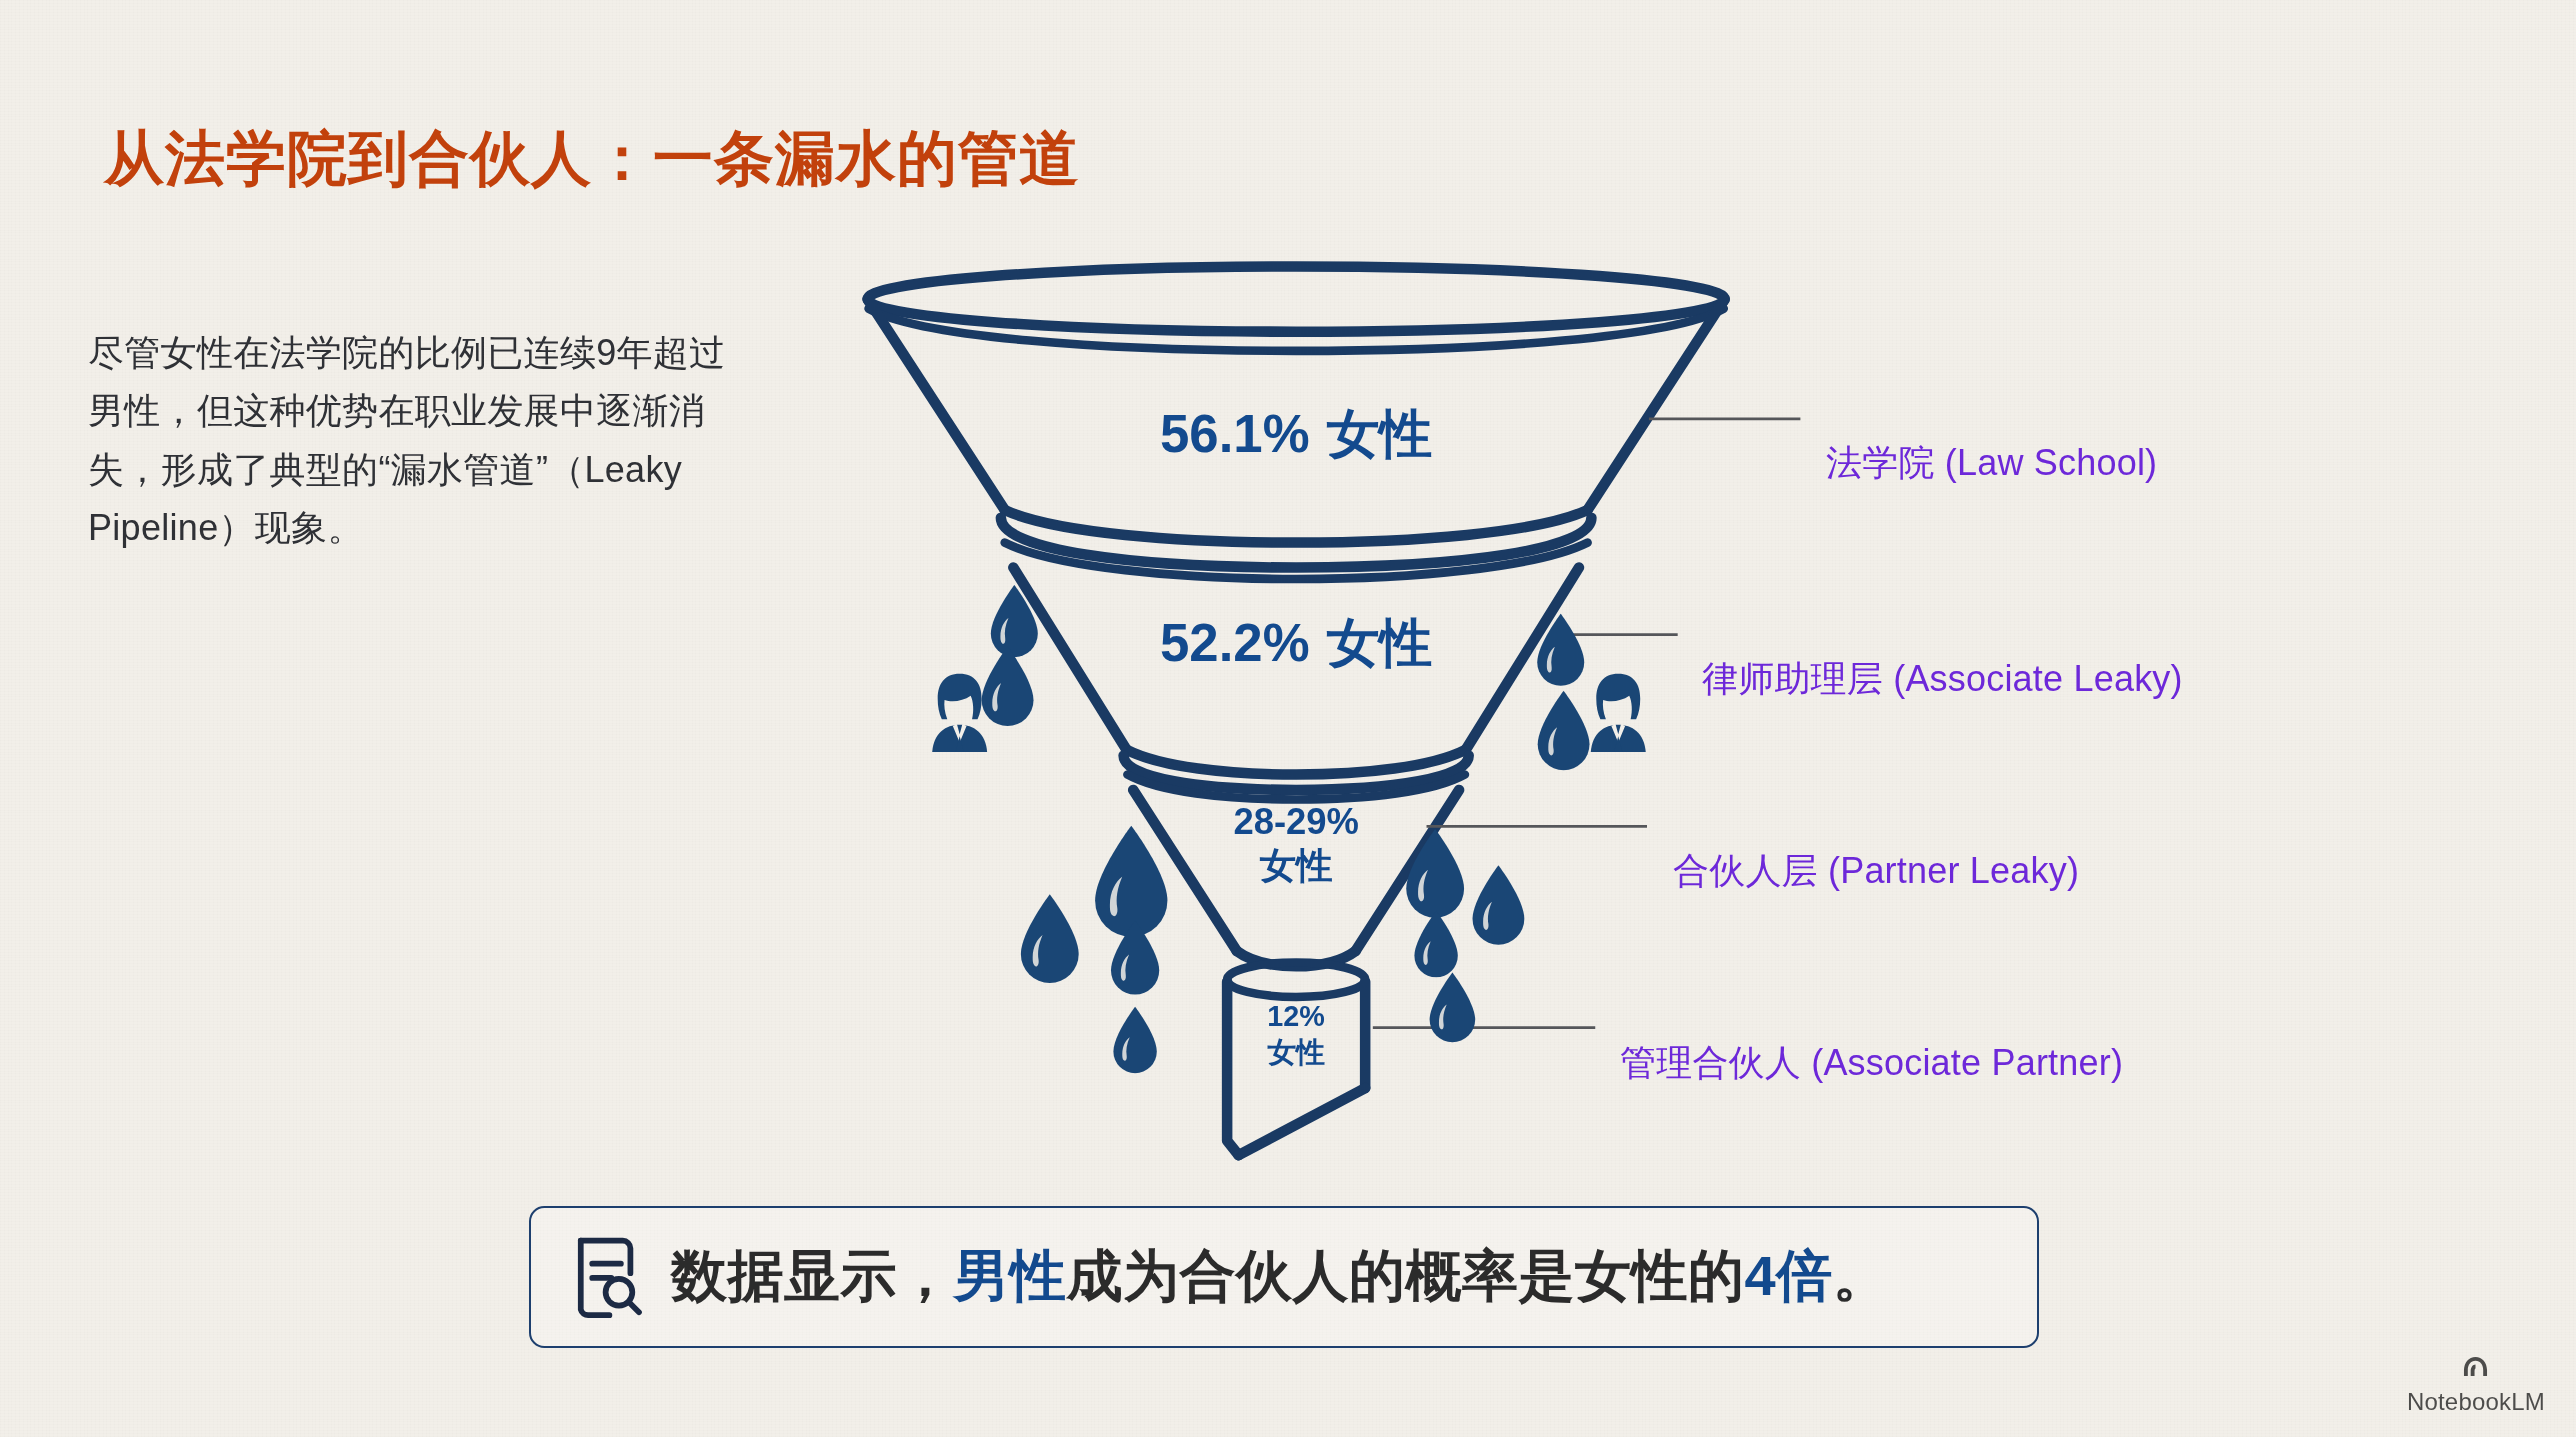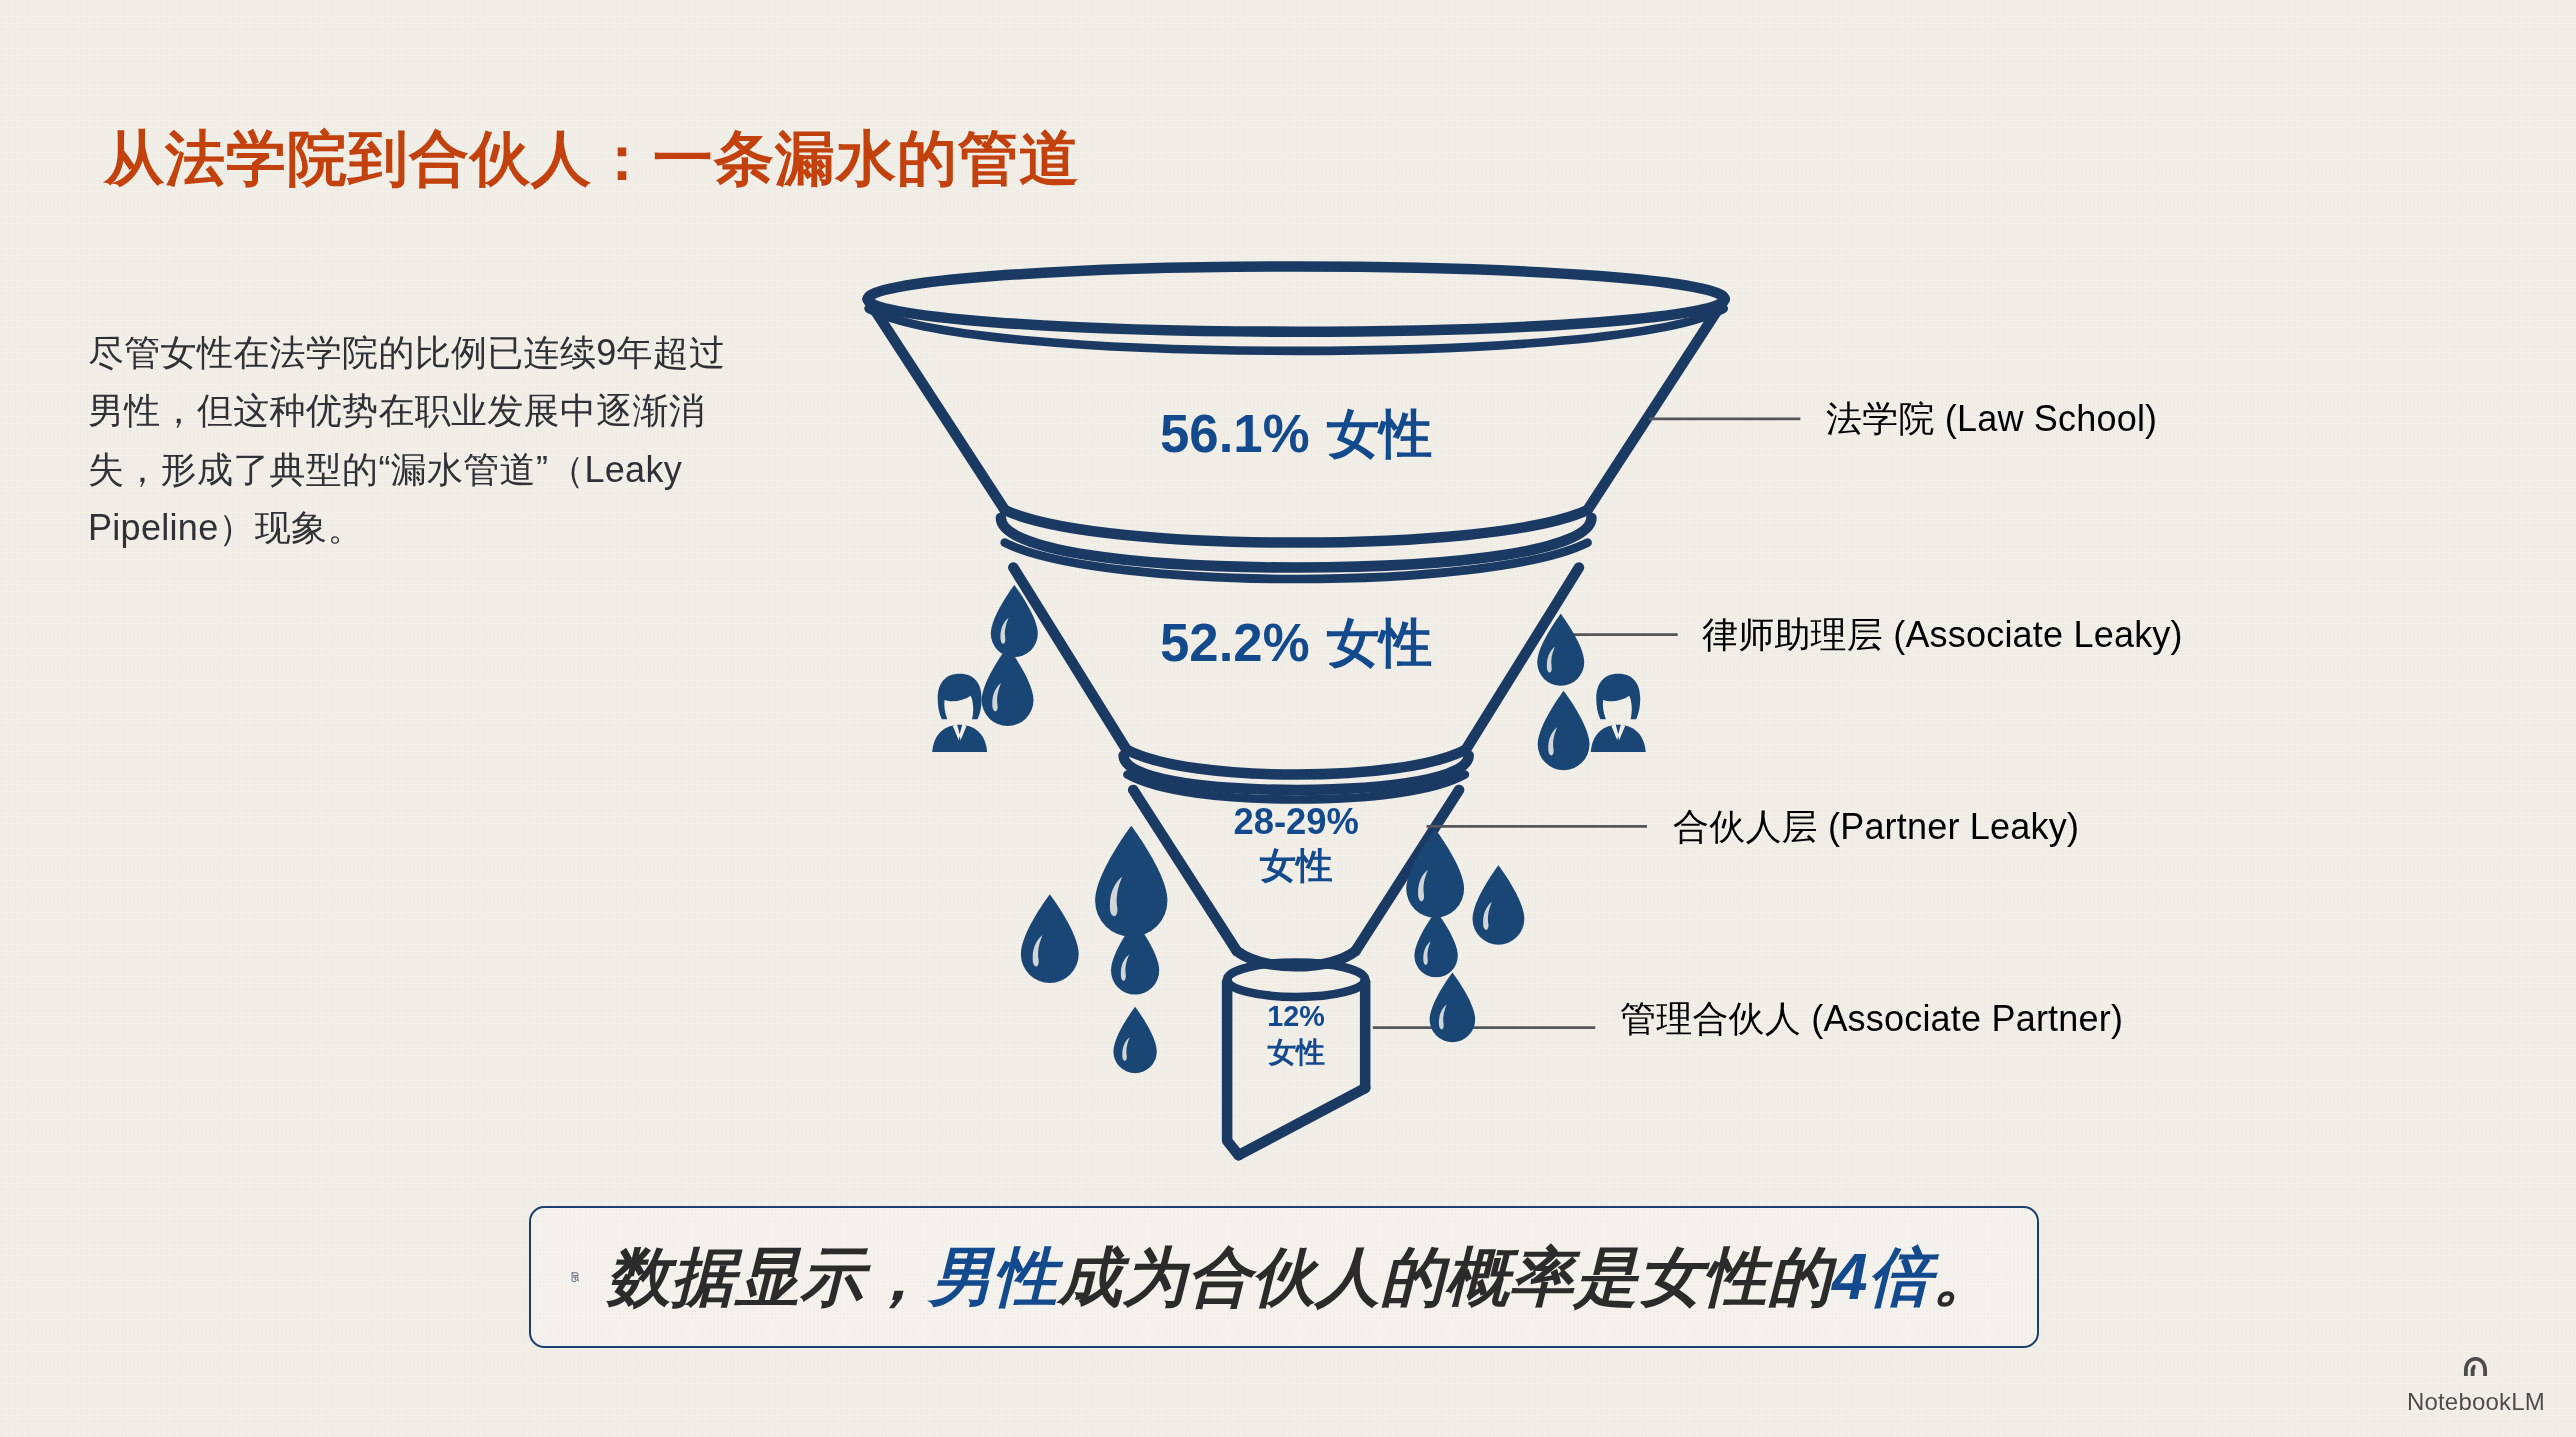--- a/index.html
+++ b/index.html
@@ -32,39 +32,38 @@
     font-size:36px;line-height:1.62;color:#2f3136;
     letter-spacing:0.3px;
   }
 
   #funnel-stage{
     position:absolute;left:0;top:0;width:2576px;height:1437px;
   }
 
   .leader-label{
     position:absolute;
-    font-size:36px;color:#000000;white-space:nowrap;letter-spacing:0.2px;
+    font-size:36px;color:#6d28d9;white-space:nowrap;letter-spacing:0.2px;margin-top:44px;
   }
   #label-law-school{left:1826px;top:395px;}
   #label-associate{left:1702px;top:611px;}
   #label-partner{left:1673px;top:803px;}
   #label-managing{left:1620px;top:995px;}
 
   #callout-box{
     position:absolute;left:529px;top:1206px;
     width:1510px;height:142px;
     border:2.9px solid #1d3f6e;border-radius:15.3px;
     background:rgba(255,255,255,0.22);
     display:flex;align-items:center;gap:27px;padding:0 40px;
     box-sizing:border-box;
   }
   #callout-text{
-    font-size:64px;font-weight:700;color:#2b2b2b;letter-spacing:0.5px;
+    font-size:56px;font-weight:700;color:#2b2b2b;letter-spacing:0.5px;
     white-space:nowrap;
-    font-style:italic;
   }
   #callout-text .hl{color:#134a8e;}
 
   #watermark{
     position:absolute;right:31px;bottom:21px;
     display:flex;align-items:center;gap:8.6px;
     opacity:.78;
     flex-direction:column;
   }
   #watermark-text{font-size:24px;color:#1f1f1f;letter-spacing:0.2px;}

